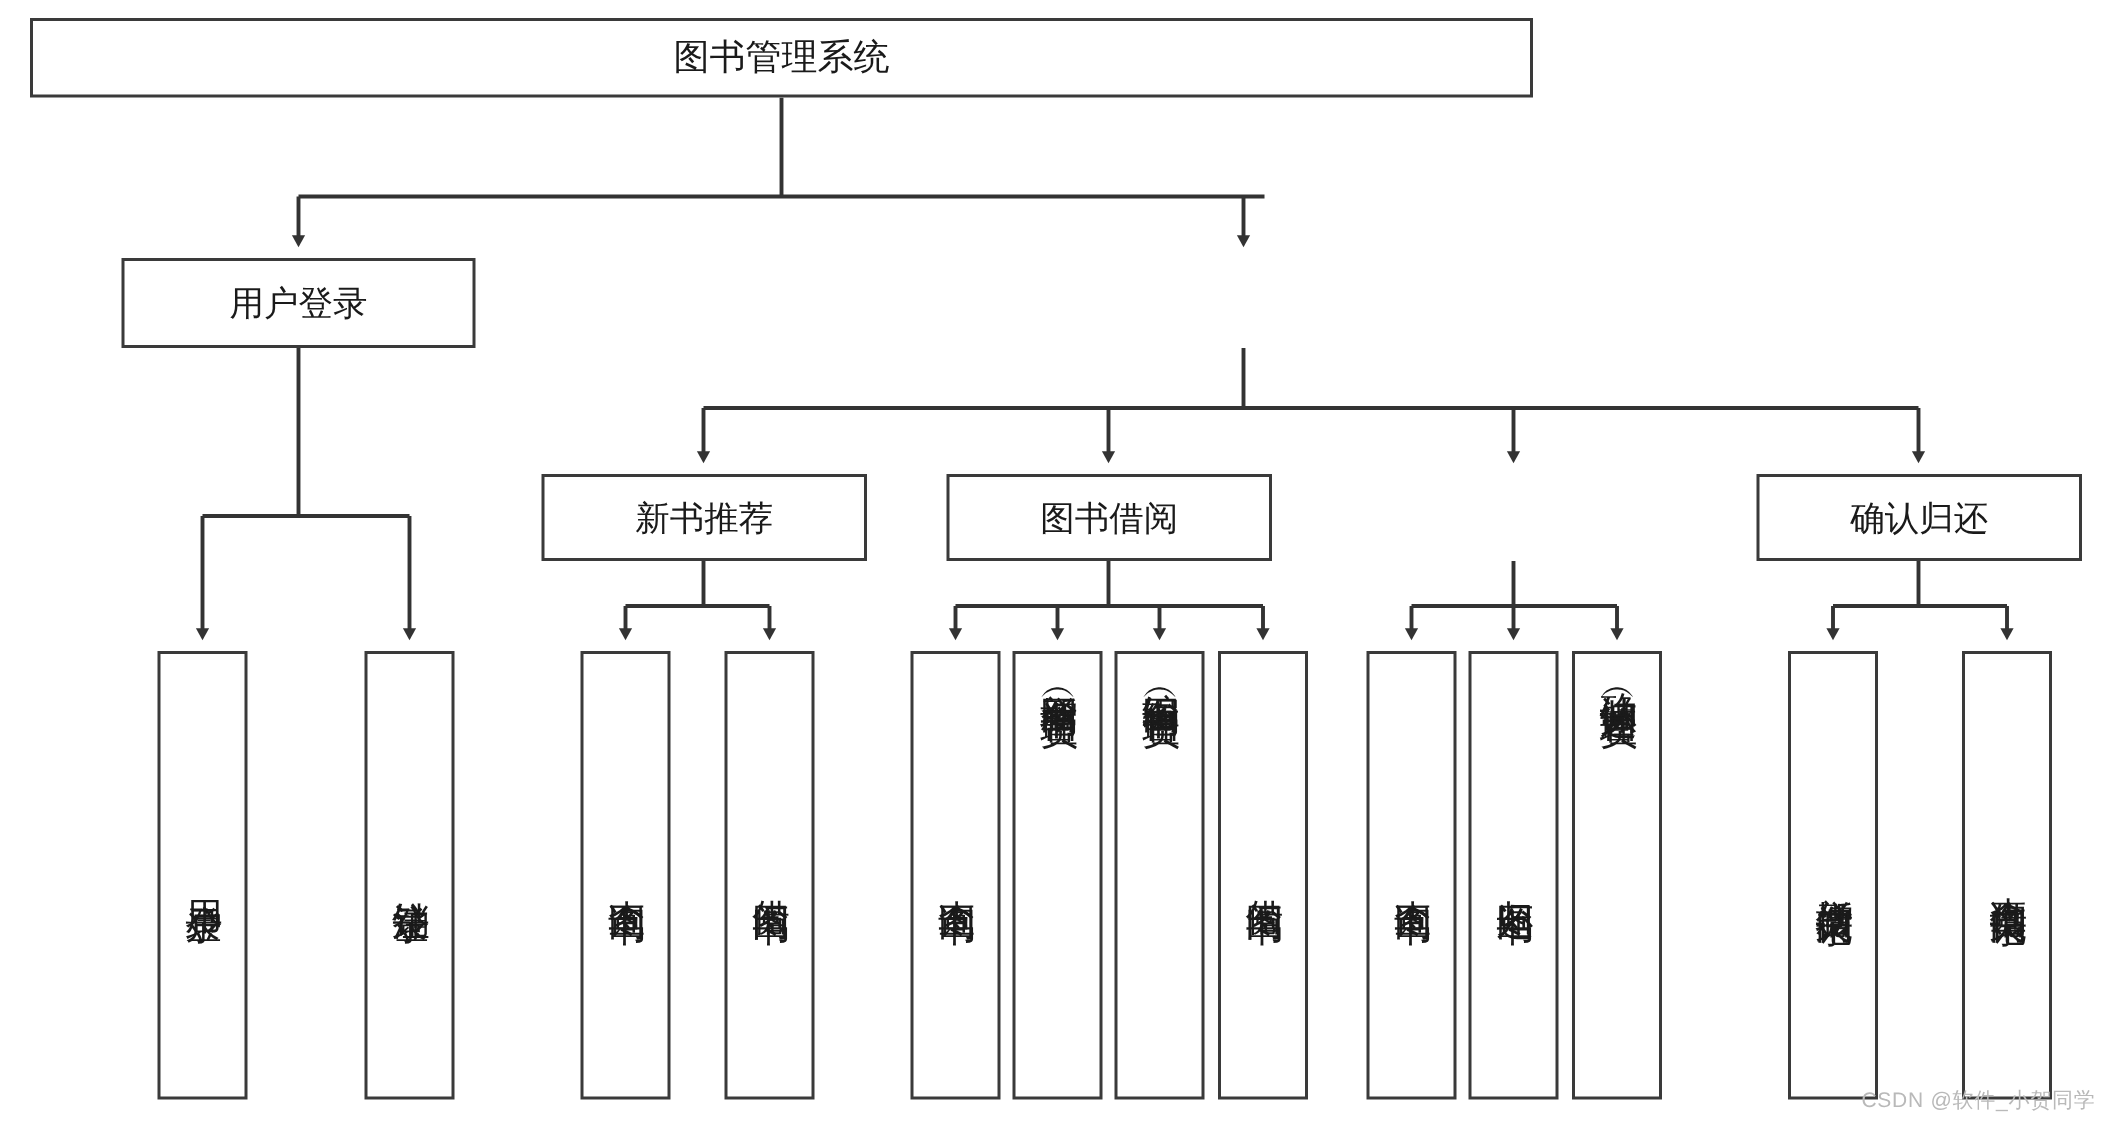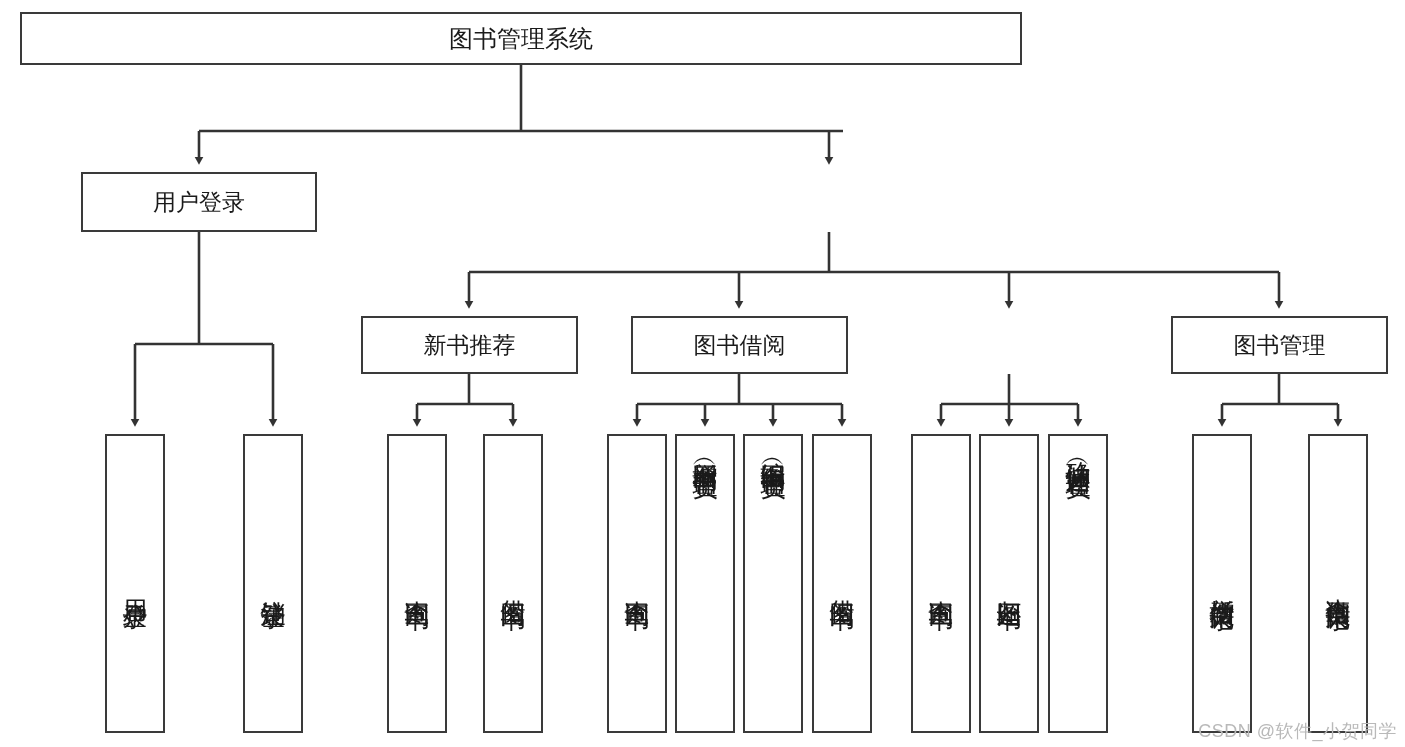--- a/index.html
+++ b/index.html
@@ -16,21 +16,21 @@
   .leaf{align-items:flex-start;justify-content:center;padding-top:6px;}
   .leaf .lbl{
     writing-mode:vertical-rl;
     text-orientation:upright;
     font-size:25px;
     line-height:1.08;
     letter-spacing:2px;
     white-space:nowrap;
   }
   .leaf.center{align-items:center;padding-top:0;}
-  .watermark{position:absolute;right:8px;bottom:4px;font-size:18px;
+  .watermark{position:absolute;right:8px;bottom:4px;font-size:14px;
              color:#b9b9b9;letter-spacing:.5px;white-space:nowrap;}
 </style>
 </head>
 <body>
 
 <div id="canvas">
 
   <svg width="1405" height="747">
     <defs>
       <marker id="arrow" markerWidth="10" markerHeight="10" refX="3.2" refY="5" orient="auto" markerUnits="userSpaceOnUse">
@@ -89,21 +89,21 @@
     <span class="lbl">用户登录</span>
   </div>
 
   <div class="node h-node" style="left:361px;top:316px;width:217px;height:58px;">
     <span class="lbl">新书推荐</span>
   </div>
   <div class="node h-node" style="left:631px;top:316px;width:217px;height:58px;">
     <span class="lbl">图书借阅</span>
   </div>
   <div class="node h-node" style="left:1171px;top:316px;width:217px;height:58px;">
-    <span class="lbl">图书管理</span>
+    <span class="lbl">确认归还</span>
   </div>
 
   <div class="node leaf center" style="left:105px;top:434px;width:60px;height:299px;">
     <span class="lbl">用户登录</span>
   </div>
   <div class="node leaf center" style="left:243px;top:434px;width:60px;height:299px;">
     <span class="lbl">注销登录</span>
   </div>
 
   <div class="node leaf center" style="left:387px;top:434px;width:60px;height:299px;">

